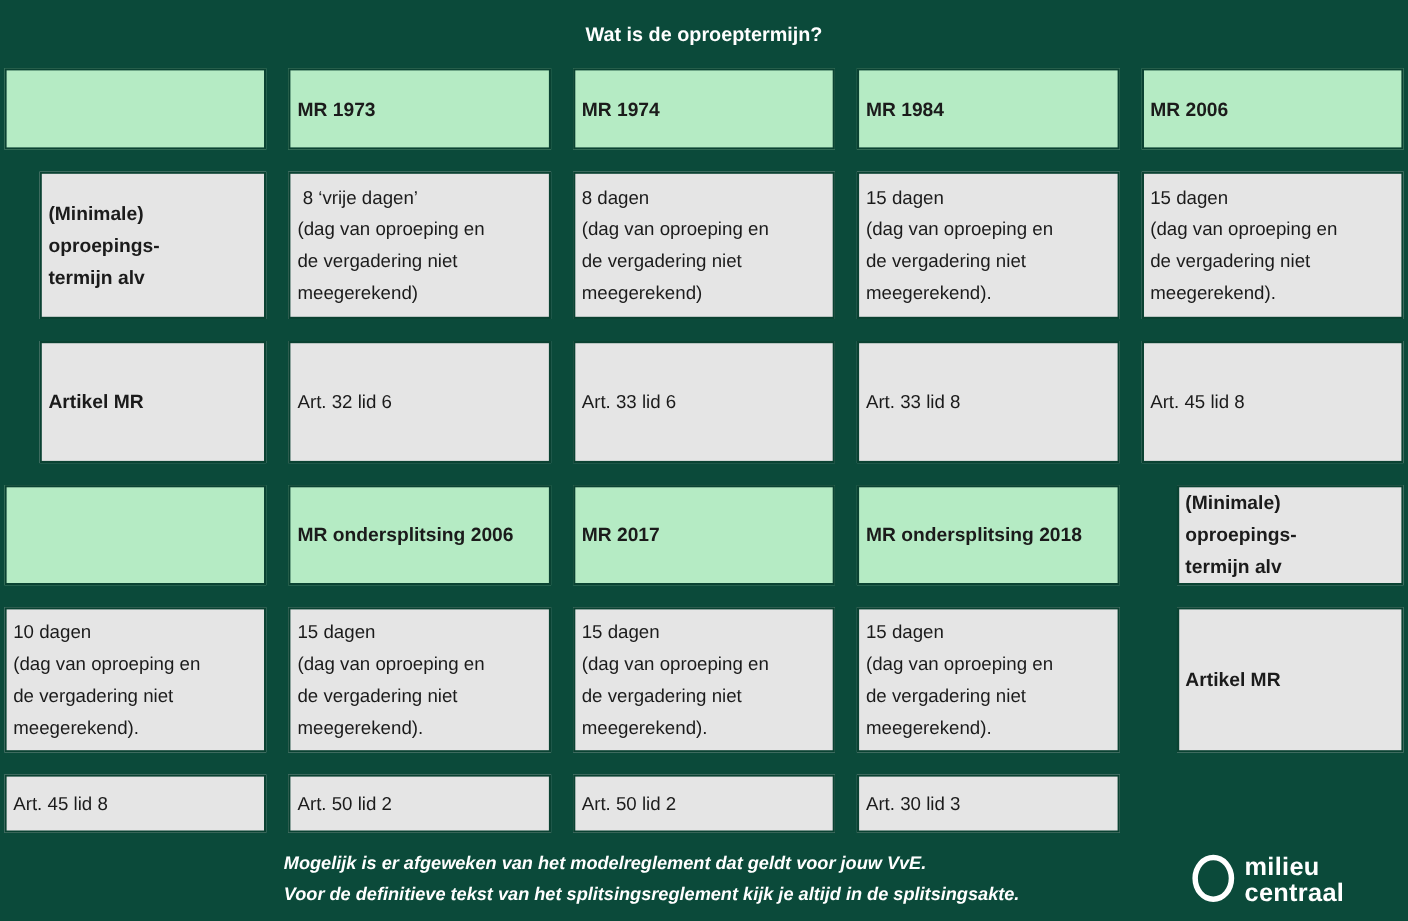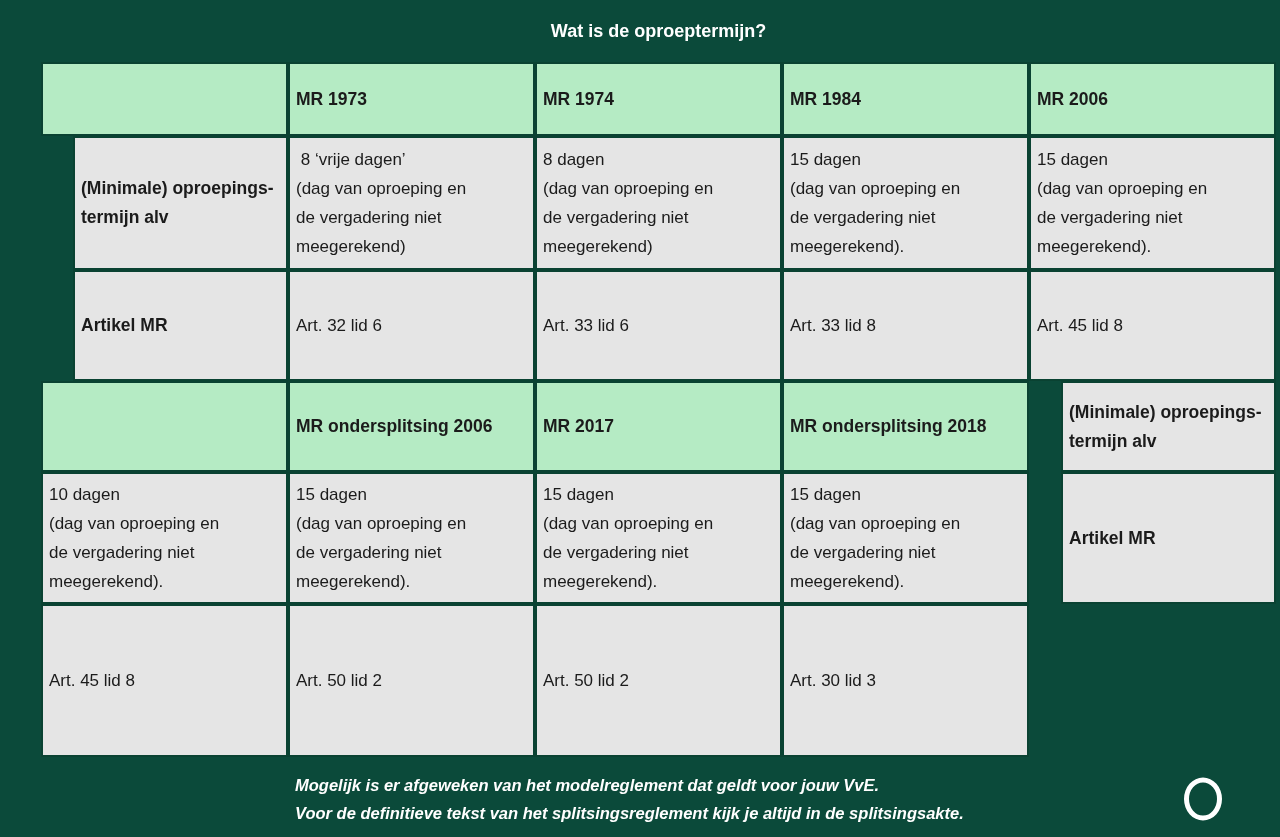--- a/index.html
+++ b/index.html
@@ -3,40 +3,40 @@
 <meta charset="utf-8">
 <style>
   * { box-sizing: border-box; margin: 0; padding: 0; }
   html, body { width: 1280px; height: 837px; }
   body {
     background: #0b4a3a;
     font-family: "Liberation Sans", sans-serif;
     color: #1b1b1b;
     overflow: hidden;
   }
-  .page { width: 1280px; height: 837px; display: flex; flex-direction: column; padding-left: 37px; }
+  .page { width: 1280px; height: 837px; display: flex; flex-direction: column; }
 
   
   .title-bar {
     height: 62px;
     display: flex; align-items: center; justify-content: center;
     color: #ffffff;
     font-weight: bold;
     font-size: 18px;
   }
 
   
   .grid {
     flex: 1;
     margin: 0 4px;
     padding-bottom: 3px;
     display: grid;
     grid-template-columns: repeat(5, 1fr);
     grid-template-rows: 74px 134px 111px 91px 132px auto;
-    gap: 0;
+    gap: 20px;
   }
   .cell {
     background: #e5e5e5;
     border: 2px solid #0a4232;
     display: flex;
     align-items: center;
     padding: 4px 8px 4px 6px;
     font-size: 17px;
     line-height: 29px;
     white-space: pre-wrap;
@@ -162,16 +162,20 @@
 
   </div>
 
   <div class="footer">
     <div class="footer-text">
       <div>Mogelijk is er afgeweken van het modelreglement dat geldt voor jouw VvE.</div>
       <div>Voor de definitieve tekst van het splitsingsreglement kijk je altijd in de splitsingsakte.</div>
     </div>
     <div class="logo">
       <div class="logo-ring"></div>
+      <div class="logo-text">
+        <div>milieu</div>
+        <div>centraal</div>
+      </div>
     </div>
   </div>
 
 </div>
 
 </body></html>

